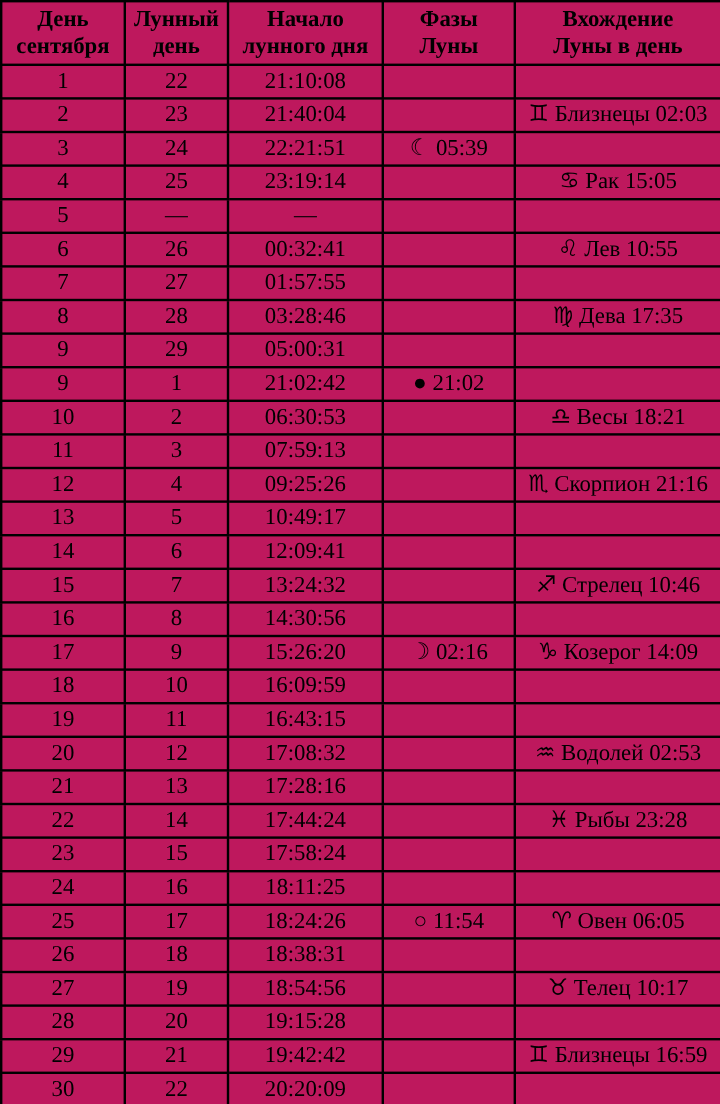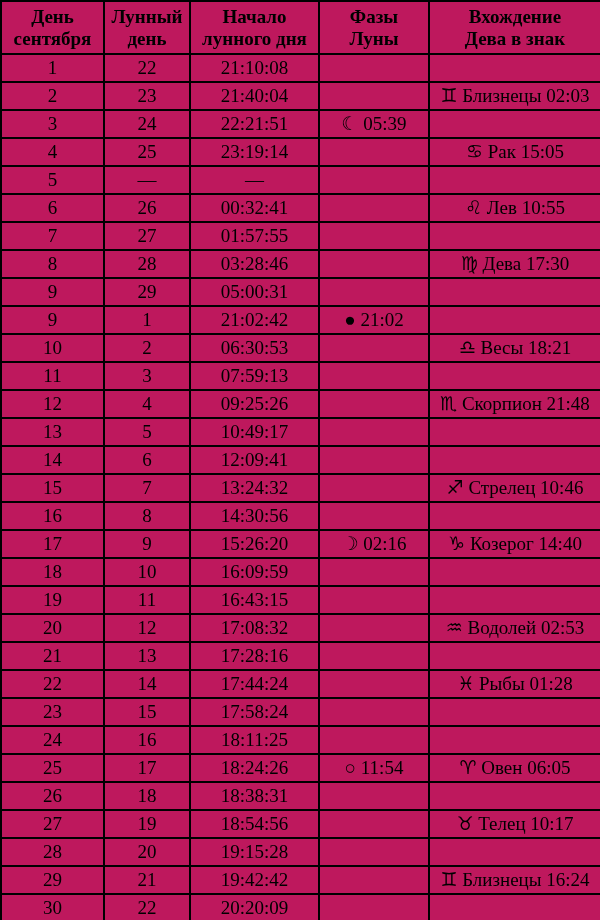--- a/index.html
+++ b/index.html
@@ -54,21 +54,21 @@
       <tr>
         <th>День
 сентября</th>
         <th>Лунный
 день</th>
         <th>Начало
 лунного дня</th>
         <th>Фазы
 Луны</th>
         <th>Вхождение
-Дева в знак</th>
+Луны в день</th>
       </tr>
     </thead>
     <tbody>
         <tr>
           <td>1</td>
           <td>22</td>
           <td>21:10:08</td>
           <td></td>
           <td></td>
         </tr>
@@ -112,21 +112,21 @@
           <td>27</td>
           <td>01:57:55</td>
           <td></td>
           <td></td>
         </tr>
         <tr>
           <td>8</td>
           <td>28</td>
           <td>03:28:46</td>
           <td></td>
-          <td>♍ Дева 17:30</td>
+          <td>♍ Дева 17:35</td>
         </tr>
         <tr>
           <td>9</td>
           <td>29</td>
           <td>05:00:31</td>
           <td></td>
           <td></td>
         </tr>
         <tr>
           <td>9</td>
@@ -147,21 +147,21 @@
           <td>3</td>
           <td>07:59:13</td>
           <td></td>
           <td></td>
         </tr>
         <tr>
           <td>12</td>
           <td>4</td>
           <td>09:25:26</td>
           <td></td>
-          <td>♏ Скорпион 21:48</td>
+          <td>♏ Скорпион 21:16</td>
         </tr>
         <tr>
           <td>13</td>
           <td>5</td>
           <td>10:49:17</td>
           <td></td>
           <td></td>
         </tr>
         <tr>
           <td>14</td>
@@ -182,21 +182,21 @@
           <td>8</td>
           <td>14:30:56</td>
           <td></td>
           <td></td>
         </tr>
         <tr>
           <td>17</td>
           <td>9</td>
           <td>15:26:20</td>
           <td>☽ 02:16</td>
-          <td>♑ Козерог 14:40</td>
+          <td>♑ Козерог 14:09</td>
         </tr>
         <tr>
           <td>18</td>
           <td>10</td>
           <td>16:09:59</td>
           <td></td>
           <td></td>
         </tr>
         <tr>
           <td>19</td>
@@ -217,21 +217,21 @@
           <td>13</td>
           <td>17:28:16</td>
           <td></td>
           <td></td>
         </tr>
         <tr>
           <td>22</td>
           <td>14</td>
           <td>17:44:24</td>
           <td></td>
-          <td>♓ Рыбы 01:28</td>
+          <td>♓ Рыбы 23:28</td>
         </tr>
         <tr>
           <td>23</td>
           <td>15</td>
           <td>17:58:24</td>
           <td></td>
           <td></td>
         </tr>
         <tr>
           <td>24</td>
@@ -266,21 +266,21 @@
           <td>20</td>
           <td>19:15:28</td>
           <td></td>
           <td></td>
         </tr>
         <tr>
           <td>29</td>
           <td>21</td>
           <td>19:42:42</td>
           <td></td>
-          <td>♊ Близнецы 16:24</td>
+          <td>♊ Близнецы 16:59</td>
         </tr>
         <tr>
           <td>30</td>
           <td>22</td>
           <td>20:20:09</td>
           <td></td>
           <td></td>
         </tr>
       </tbody>
   </table>

